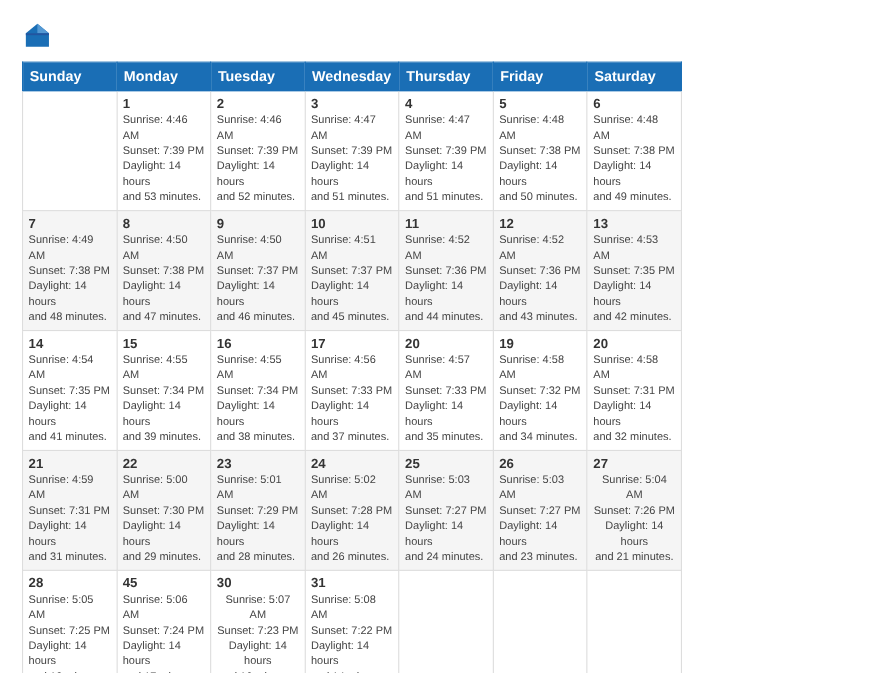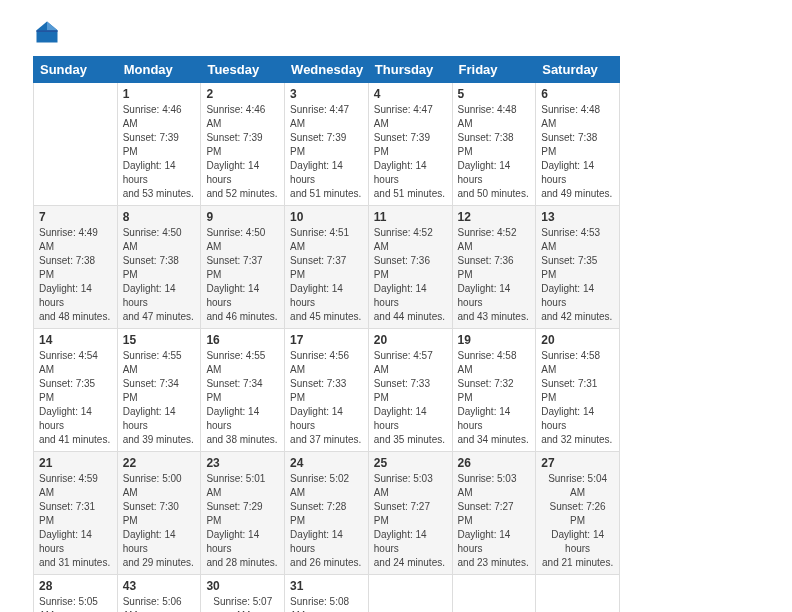--- a/index.html
+++ b/index.html
@@ -6,21 +6,21 @@
     body {
       width: 792px;
       height: 612px;
       font-family: Arial, sans-serif;
       background: #fff;
       overflow: hidden;
     }
     .page {
       width: 640px;
       height: 612px;
-      padding: 18px 20px 14px 33px;
+      padding: 18px 20px 14px 20px;
       display: flex;
       flex-direction: column;
     }
     .header {
       display: flex;
       justify-content: space-between;
       align-items: flex-start;
       margin-bottom: 10px;
     }
     .logo {
@@ -323,21 +323,21 @@
         </tr>
         <tr>
           <td>
             <span class="day-num">28</span>
             <div class="cell-text" style="white-space: pre-line;">Sunrise: 5:05 AM
 Sunset: 7:25 PM
 Daylight: 14 hours
 and 19 minutes.</div>
           </td>
           <td>
-            <span class="day-num">43</span>
+            <span class="day-num">45</span>
             <div class="cell-text" style="white-space: pre-line;">Sunrise: 5:06 AM
 Sunset: 7:24 PM
 Daylight: 14 hours
 and 17 minutes.</div>
           </td>
           <td>
             <span class="day-num">30</span>
             <div class="cell-text" style="white-space: pre-line; text-align: center;">Sunrise: 5:07 AM
 Sunset: 7:23 PM
 Daylight: 14 hours

